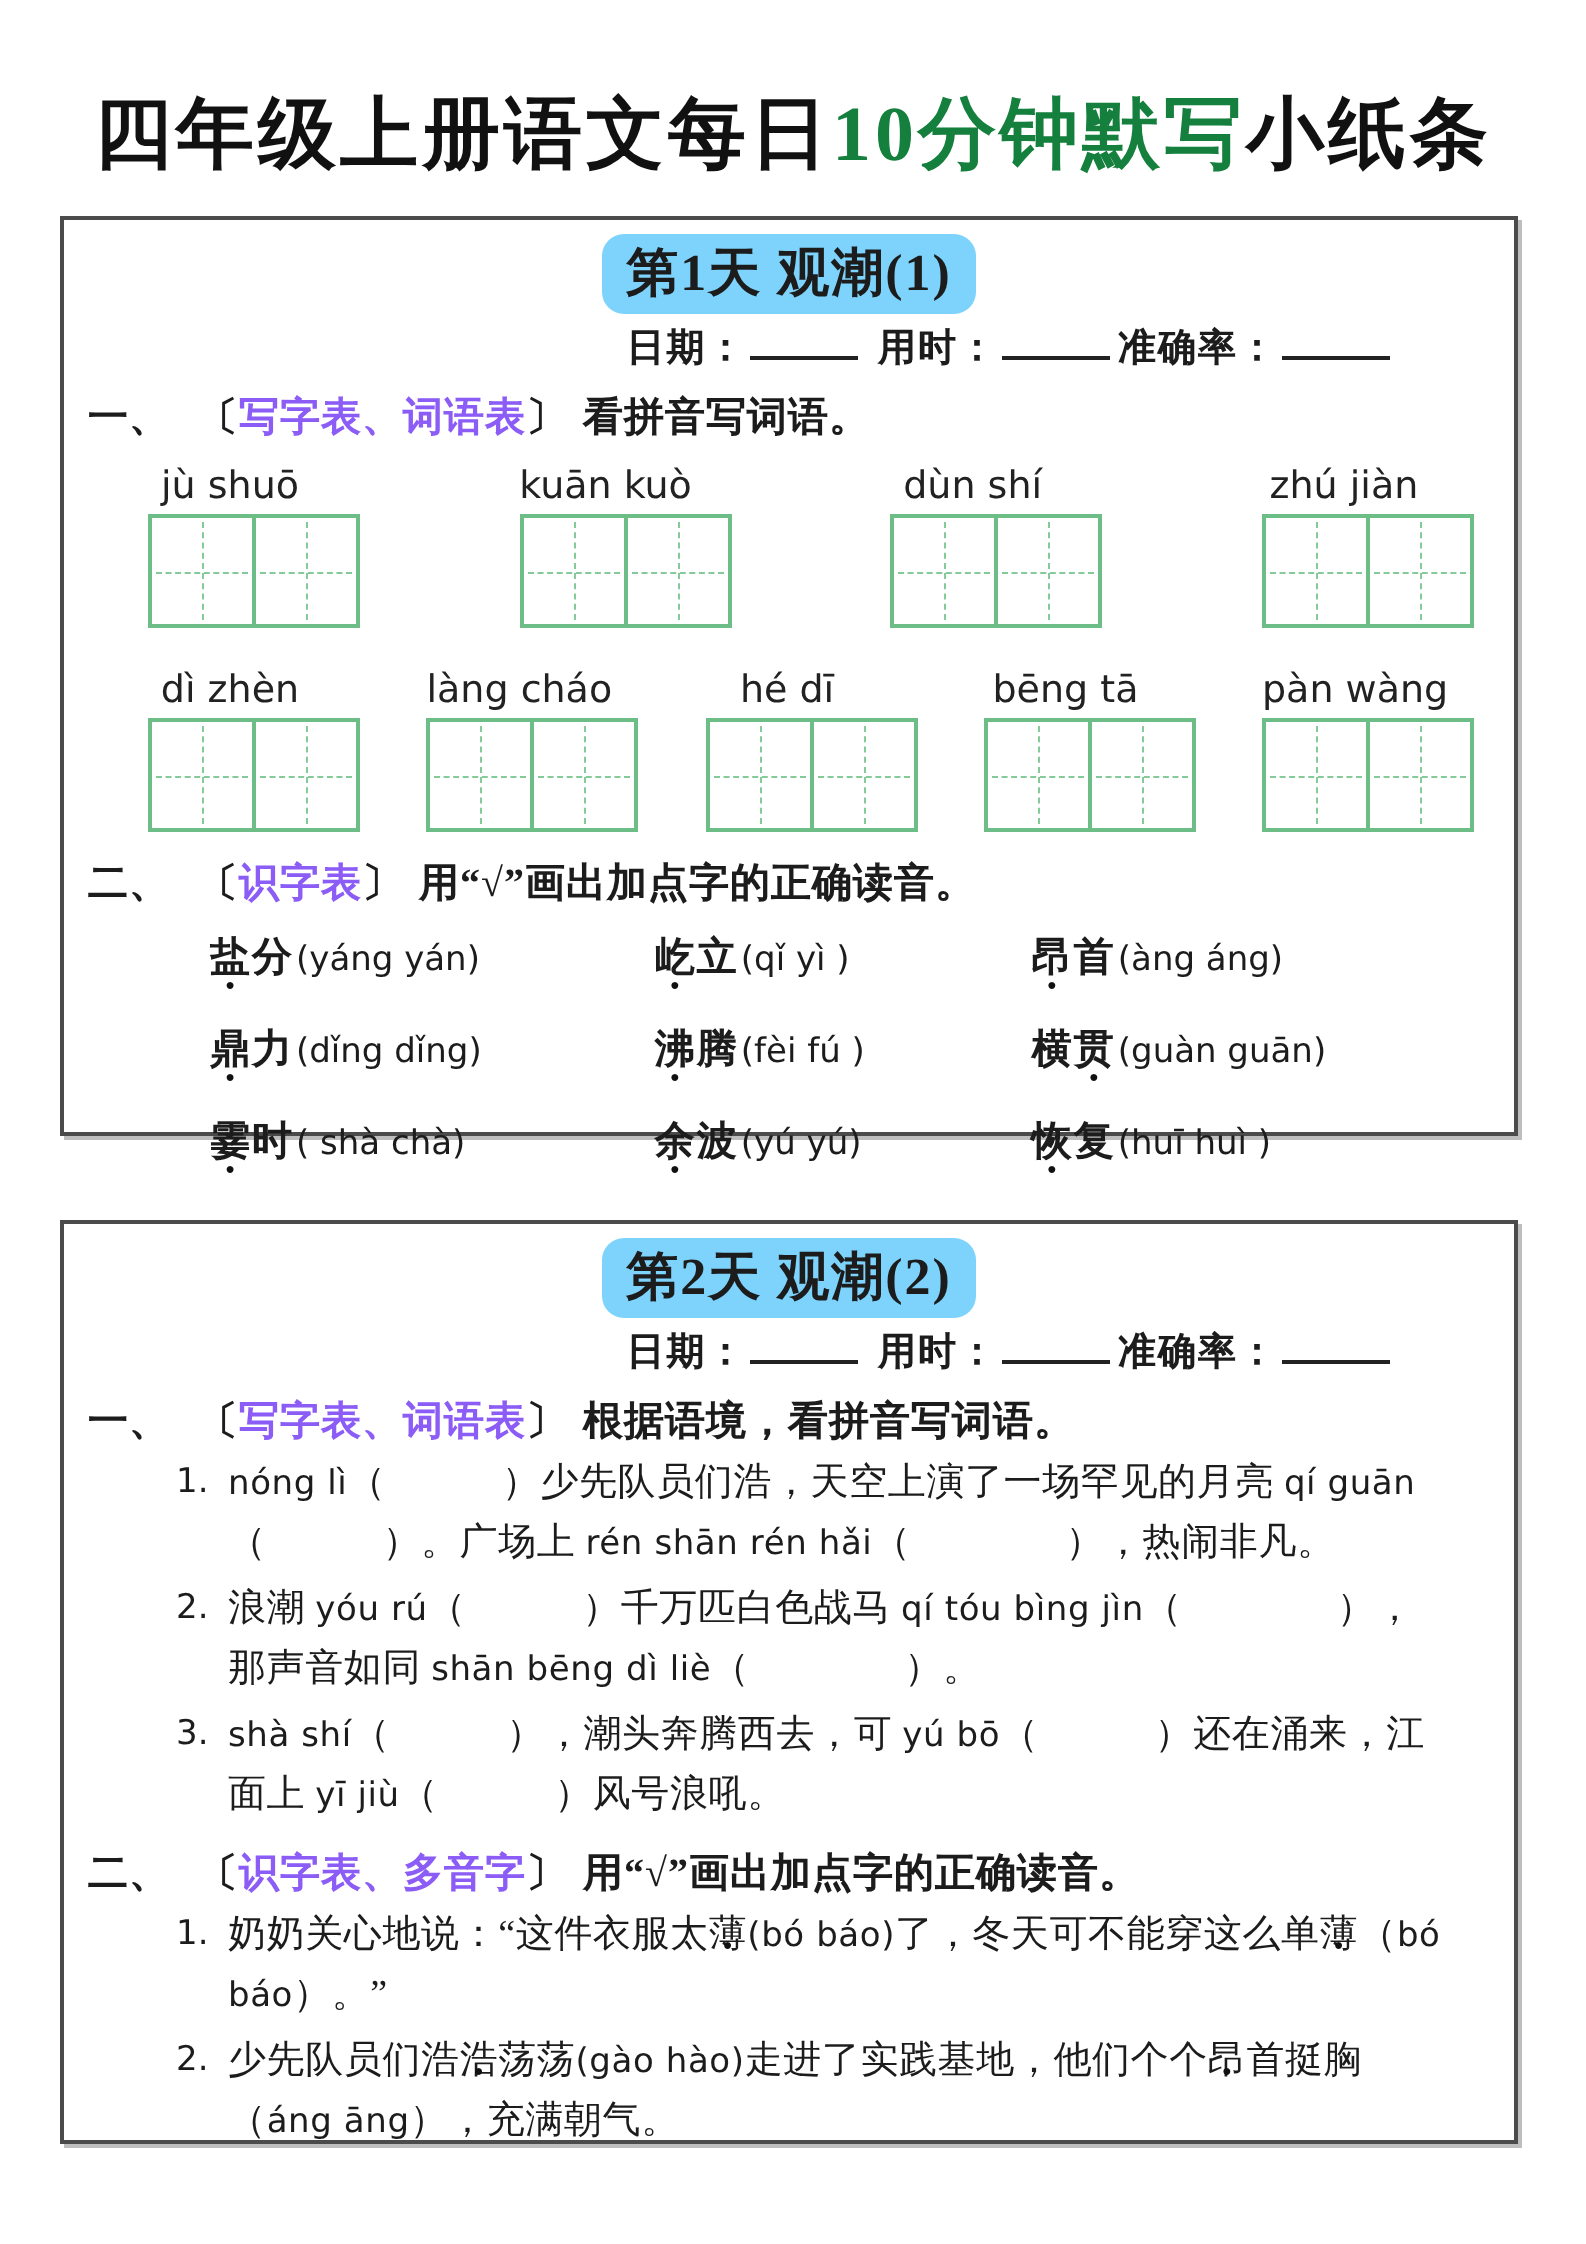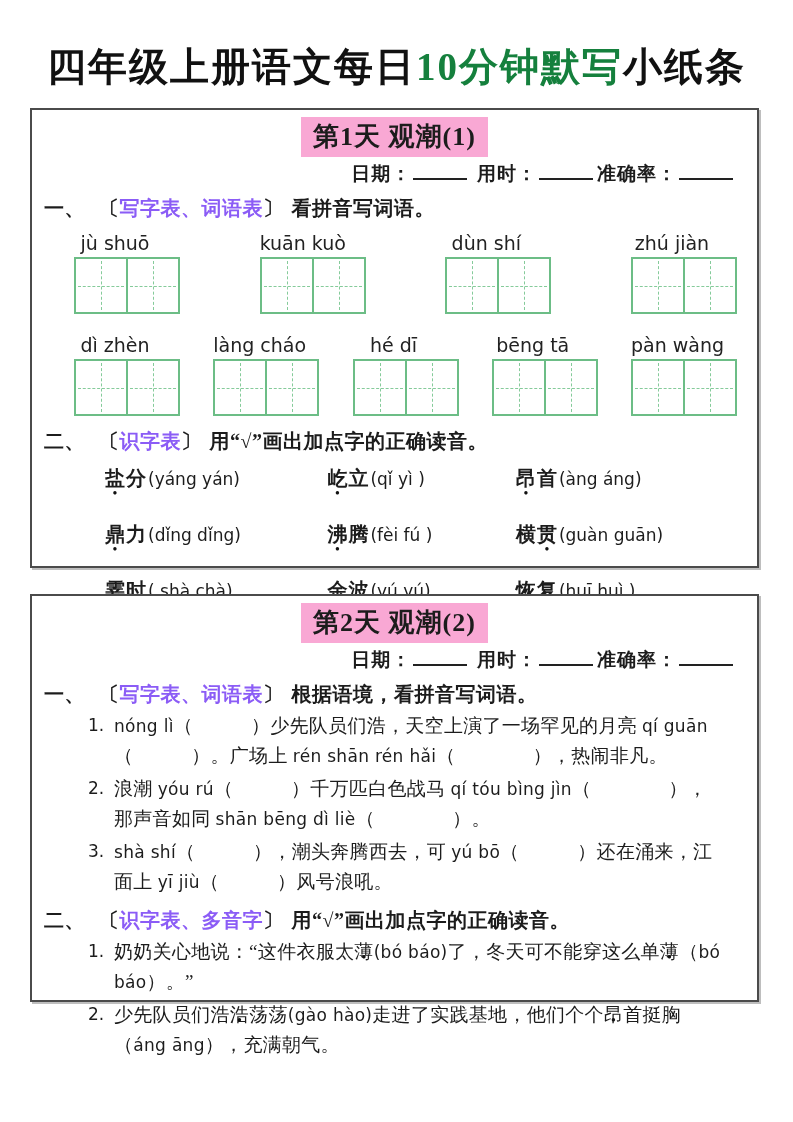--- a/index.html
+++ b/index.html
@@ -21,35 +21,36 @@
   .day-card{
     position:absolute;
     left:30px;
     width:729px;
     border:2px solid #4b4b4b;
     box-shadow:2px 2px 0 rgba(110,110,110,.45);
     background:#ffffff;
     box-sizing:border-box;
   }
   #day1{top:108px;height:460px;}
-  #day2{top:594px;height:408px;}
+  #day2{top:610px;height:462px;}
 
   .day-head{text-align:center;margin-top:7px;}
   .day-head .hl{
     display:inline-block;
-    background:#f9a8d4;
+    background:#7dd3fc;
     padding:2px 12px 3px 12px;
     font-size:26px;
     font-weight:800;
     letter-spacing:1px;
+    border-radius:11px;
   }
 
   .meta-line{
     text-align:right;
-    padding-right:20px;
+    padding-right:58px;
     font-size:19px;
     font-weight:600;
     margin-top:4px;
     letter-spacing:1px;
   }
   .meta-line .blank{
     display:inline-block;
     width:54px;
     border-bottom:2px solid #222;
     height:14px;
@@ -92,21 +93,21 @@
   }
   .cell{position:relative;width:51px;height:53px;}
   .cell + .cell{border-left:2px solid #6cbd86;}
   .cell .h{position:absolute;left:2px;right:2px;top:50%;border-top:1px dashed #85cb9a;}
   .cell .v{position:absolute;top:2px;bottom:2px;left:50%;border-left:1px dashed #85cb9a;}
 
   
   .choice-grid{
     display:grid;
     grid-template-columns:1.18fr 1fr 1.12fr;
-    row-gap:29px;
+    row-gap:19px;
     padding:10px 30px 0 73px;
     font-size:20px;
   }
   .choice-item{white-space:nowrap;}
   .choice-item .word{font-weight:600;letter-spacing:1px;}
   .choice-item .opts{
     font-family:"DejaVu Sans",sans-serif;
     font-size:17px;
     font-weight:400;
     margin-left:1px;

